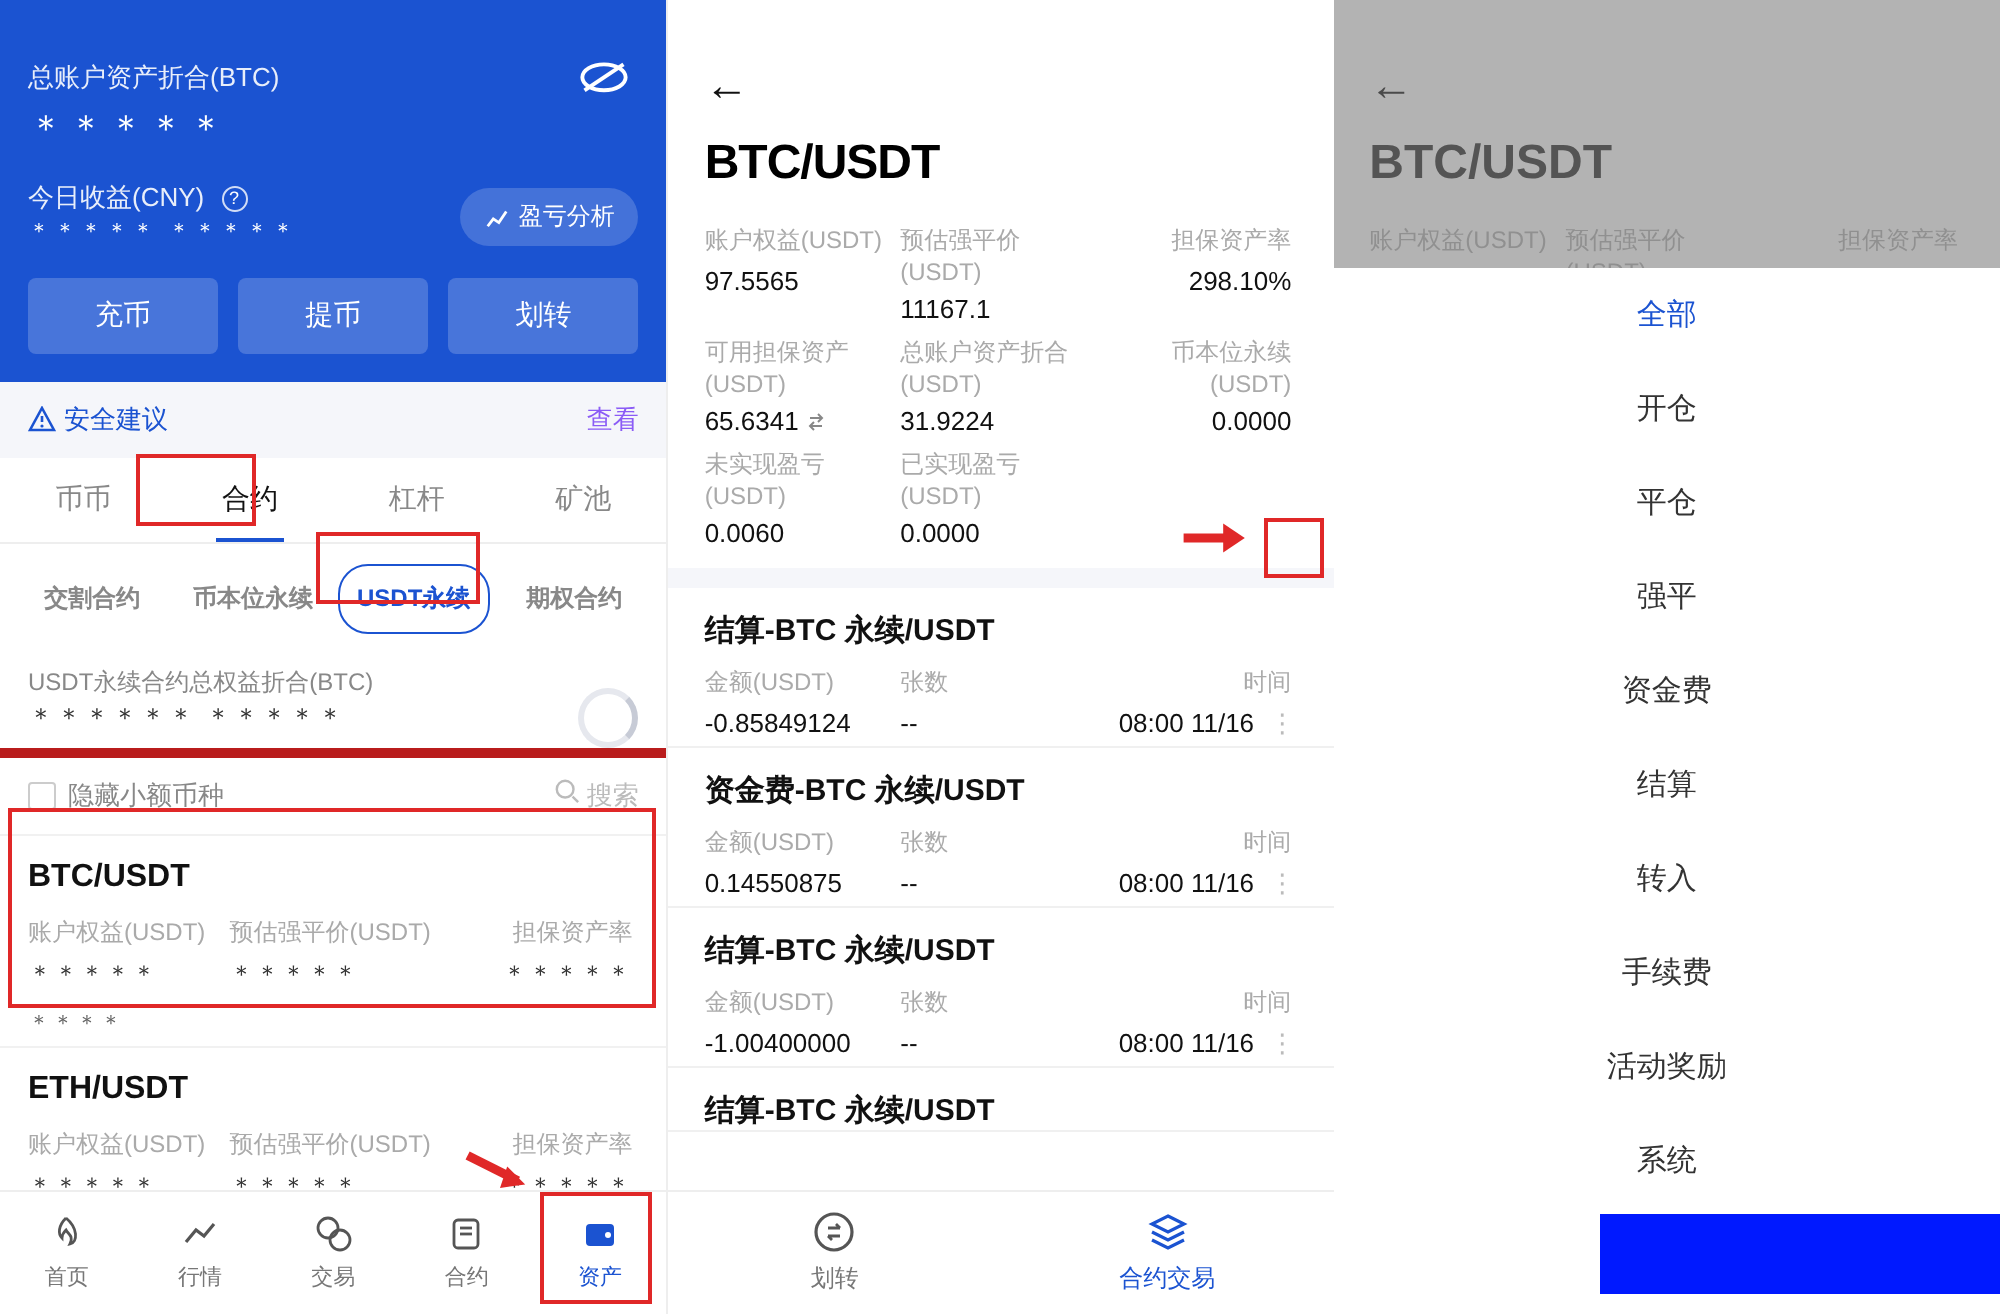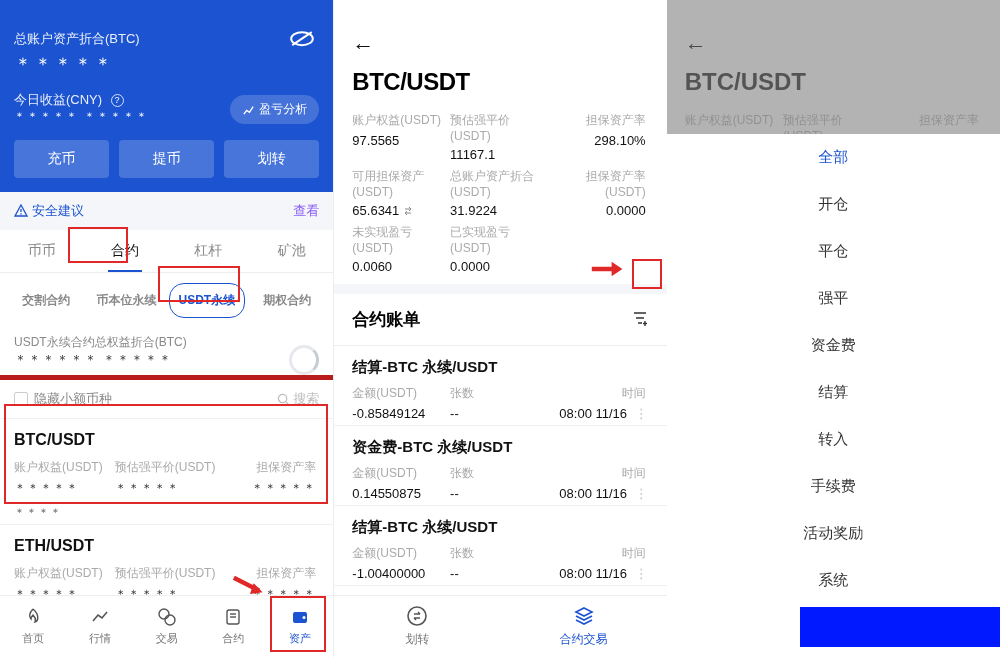--- a/index.html
+++ b/index.html
@@ -31,21 +31,21 @@
   .tabs2 { display: flex; padding: 10px 8px; gap: 4px; font-weight: bold; }
   .tabs2 div { flex: 1; text-align: center; padding: 8px 0; font-size: 12px; color: #888; border: 1px solid transparent; border-radius: 15px; }
   .tabs2 .active { color: #1b53d1; border-color: #1b53d1; }
 
   .sub1 { padding: 6px 14px; font-size: 12px; color: #888; }
   .sub1 .stars { font-size: 13px; letter-spacing: 1px; color: #333; }
   .pie { float: right; width: 30px; height: 30px; border: 3px solid #e6e8ee; border-right-color: #c7cbd6; border-radius: 50%; margin-top: -6px; }
 
   .filt-row { display: flex; align-items: center; padding: 10px 14px; font-size: 13px; color: #888; border-top: 5px solid #b91c1c; border-bottom: 1px solid #f1f1f1; }
   .chk { width: 14px; height: 14px; border: 1px solid #ccc; border-radius: 2px; margin-right: 6px; }
-  .srch { margin-left: auto; color: #bbb; display: flex; align-items: center; gap: 3px; font-family: Liberation Serif, serif; }
+  .srch { margin-left: auto; color: #bbb; display: flex; align-items: flex-start; gap: 3px; font-family: Liberation Serif, serif; }
 
   .pair { padding: 12px 14px 4px; border-bottom: 1px solid #f1f1f1; }
   .pair-title { font-size: 16px; font-weight: 600; color: #111; }
   .pair-grid { display: flex; margin-top: 10px; font-size: 12px; }
   .pair-grid > div { width: 33%; color: #aaa; }
   .pair-grid > div:last-child { text-align: right; }
   .pair-grid .v { color: #333; letter-spacing: 1px; margin-top: 4px; font-size: 12px; }
   .pair .extra { color: #666; font-size: 11px; letter-spacing: 1px; margin-top: 8px; }
 
   .bottom-nav { position: absolute; bottom: 0; left: 0; right: 0; height: 62px; border-top: 1px solid #eee; display: flex; background: #fff; }
@@ -246,40 +246,29 @@
     <div class="stat-row">
       <div><span>账户权益(USDT)</span><div class="v">97.5565</div></div>
       <div><span>预估强平价(USDT)</span><div class="v">11167.1</div></div>
       <div><span>担保资产率</span><div class="v">298.10%</div></div>
     </div>
     <div class="stat-row">
       <div><span>可用担保资产(USDT)</span><div class="v"><span>65.6341</span> <svg width="10" height="10" style="vertical-align:-1px">
               <path d="M2 3 L8 3 M6 1 L8 3 L6 5 M8 7 L2 7 M4 5 L2 7 L4 9" stroke="#888" fill="none" stroke-width="1"></path>
             </svg></div></div>
       <div><span>总账户资产折合(USDT)</span><div class="v">31.9224</div></div>
-      <div><span>担保资产率(USDT)</span><div class="v">0.0000</div></div>
+      <div><span>币本位永续(USDT)</span><div class="v">0.0000</div></div>
     </div>
     <div class="stat-row">
       <div><span>未实现盈亏(USDT)</span><div class="v">0.0060</div></div>
       <div><span>已实现盈亏(USDT)</span><div class="v">0.0000</div></div>
       <div></div>
     </div>
 
     <div class="sep"></div>
-    <div class="bill-h">
-      <span class="t">合约账单</span>
-      <span class="filter-ic">
-        <svg width="18" height="18" viewBox="0 0 18 18">
-            <path d="M3 4 L15 4 M5 9 L13 9 M7 14 L11 14" stroke="#333" stroke-width="1.6"></path>
-            <rect x="13" y="11" width="5" height="7" fill="#fff"></rect>
-            <line x1="14" y1="12" x2="14" y2="17" stroke="#333" stroke-width="1.4"></line>
-            <line x1="12" y1="14.5" x2="16" y2="14.5" stroke="#333" stroke-width="1.4"></line>
-          </svg>
-      </span>
-    </div>
     <div class="redbox" style="left:632px; top:259px; width:30px; height:30px; position:fixed;"></div>
     <div class="red-arrow" style="position:fixed; left:590px; top:258px;">
       <svg viewBox="0 0 40 24">
           <path d="M2 12 L30 12" stroke="#e02828" stroke-width="5"></path>
           <path d="M24 4 L36 12 L24 20 Z" fill="#e02828"></path>
         </svg>
     </div>
 
     <div class="bill-item">
       <div class="bt">结算-BTC 永续/USDT</div>

